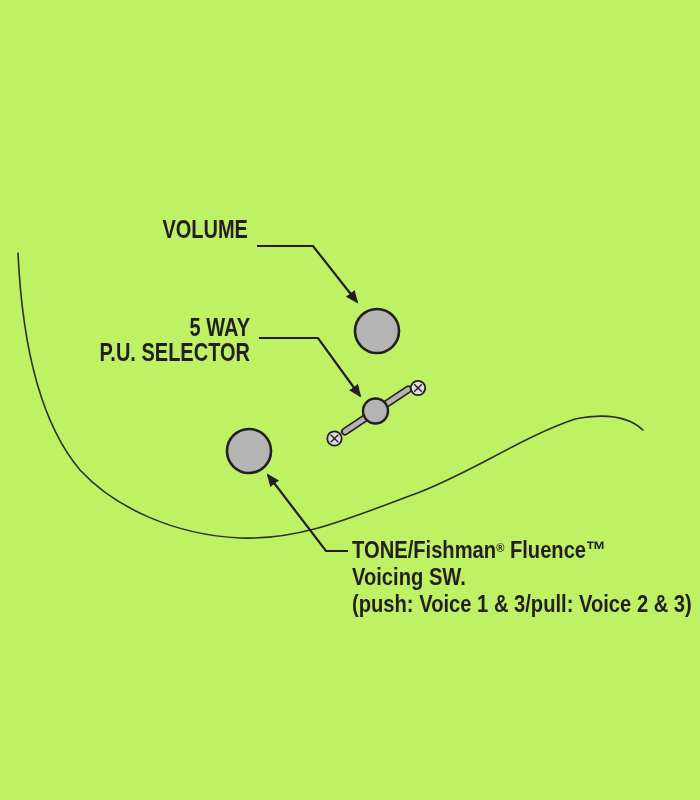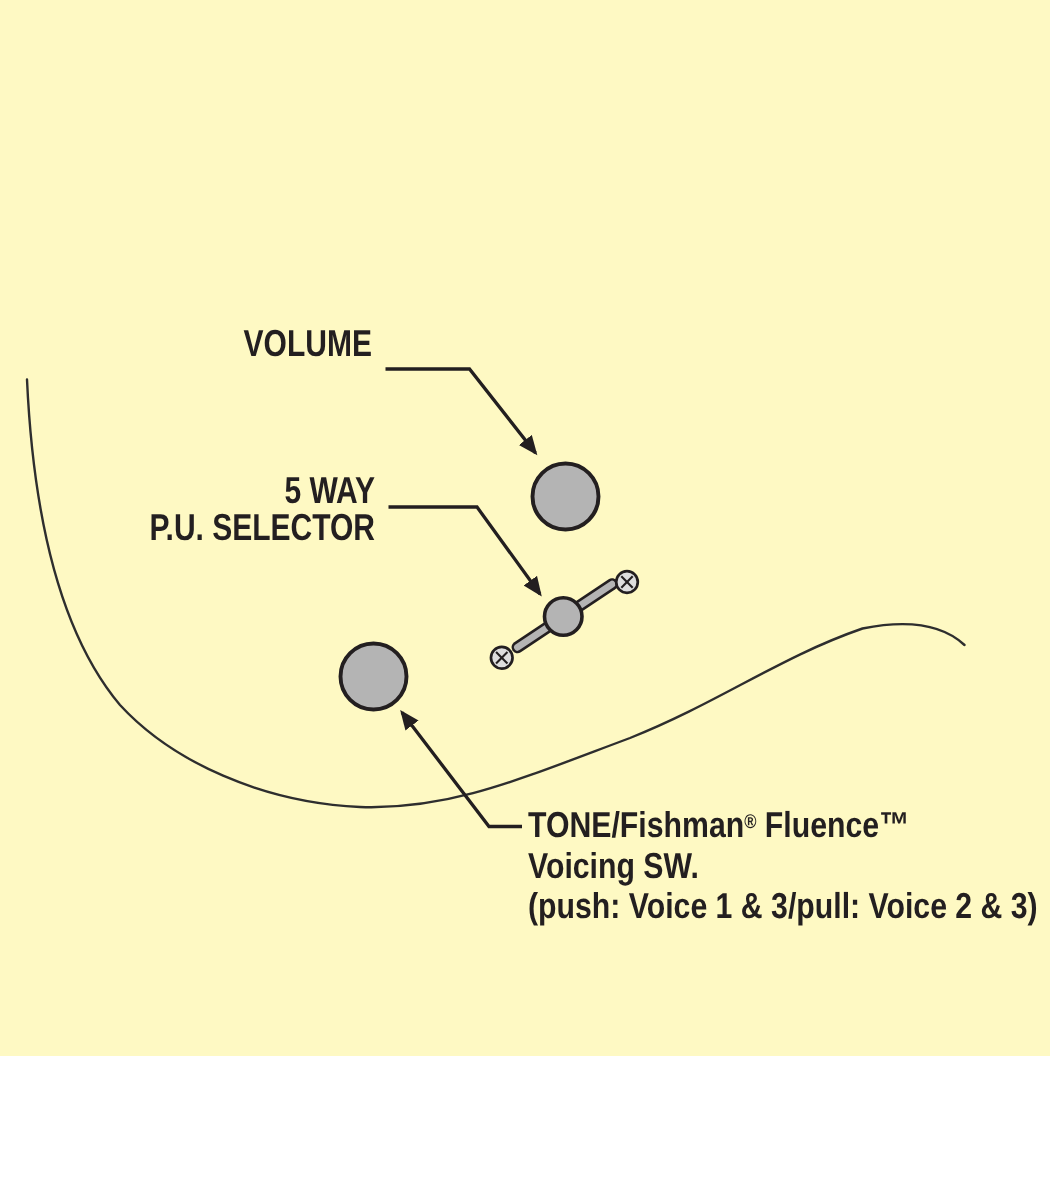--- a/index.html
+++ b/index.html
@@ -1,19 +1,19 @@
 <!DOCTYPE html>
 <html><head>
 <meta charset="utf-8">
 <style>
   html,body{margin:0;padding:0;background:#fff;}
   .stage{
     position:relative;
-    width:700px;height:704px;
-    background:#fef9c3;
+    width:700px;height:800px;
+    background:#bef264;
     overflow:hidden;
     font-family:"Liberation Sans",sans-serif;
   }
   .stage svg{position:absolute;left:0;top:0;}
   .label{
     position:absolute;
     font-weight:bold;
     color:#231f20;
     white-space:nowrap;
     line-height:25px;

